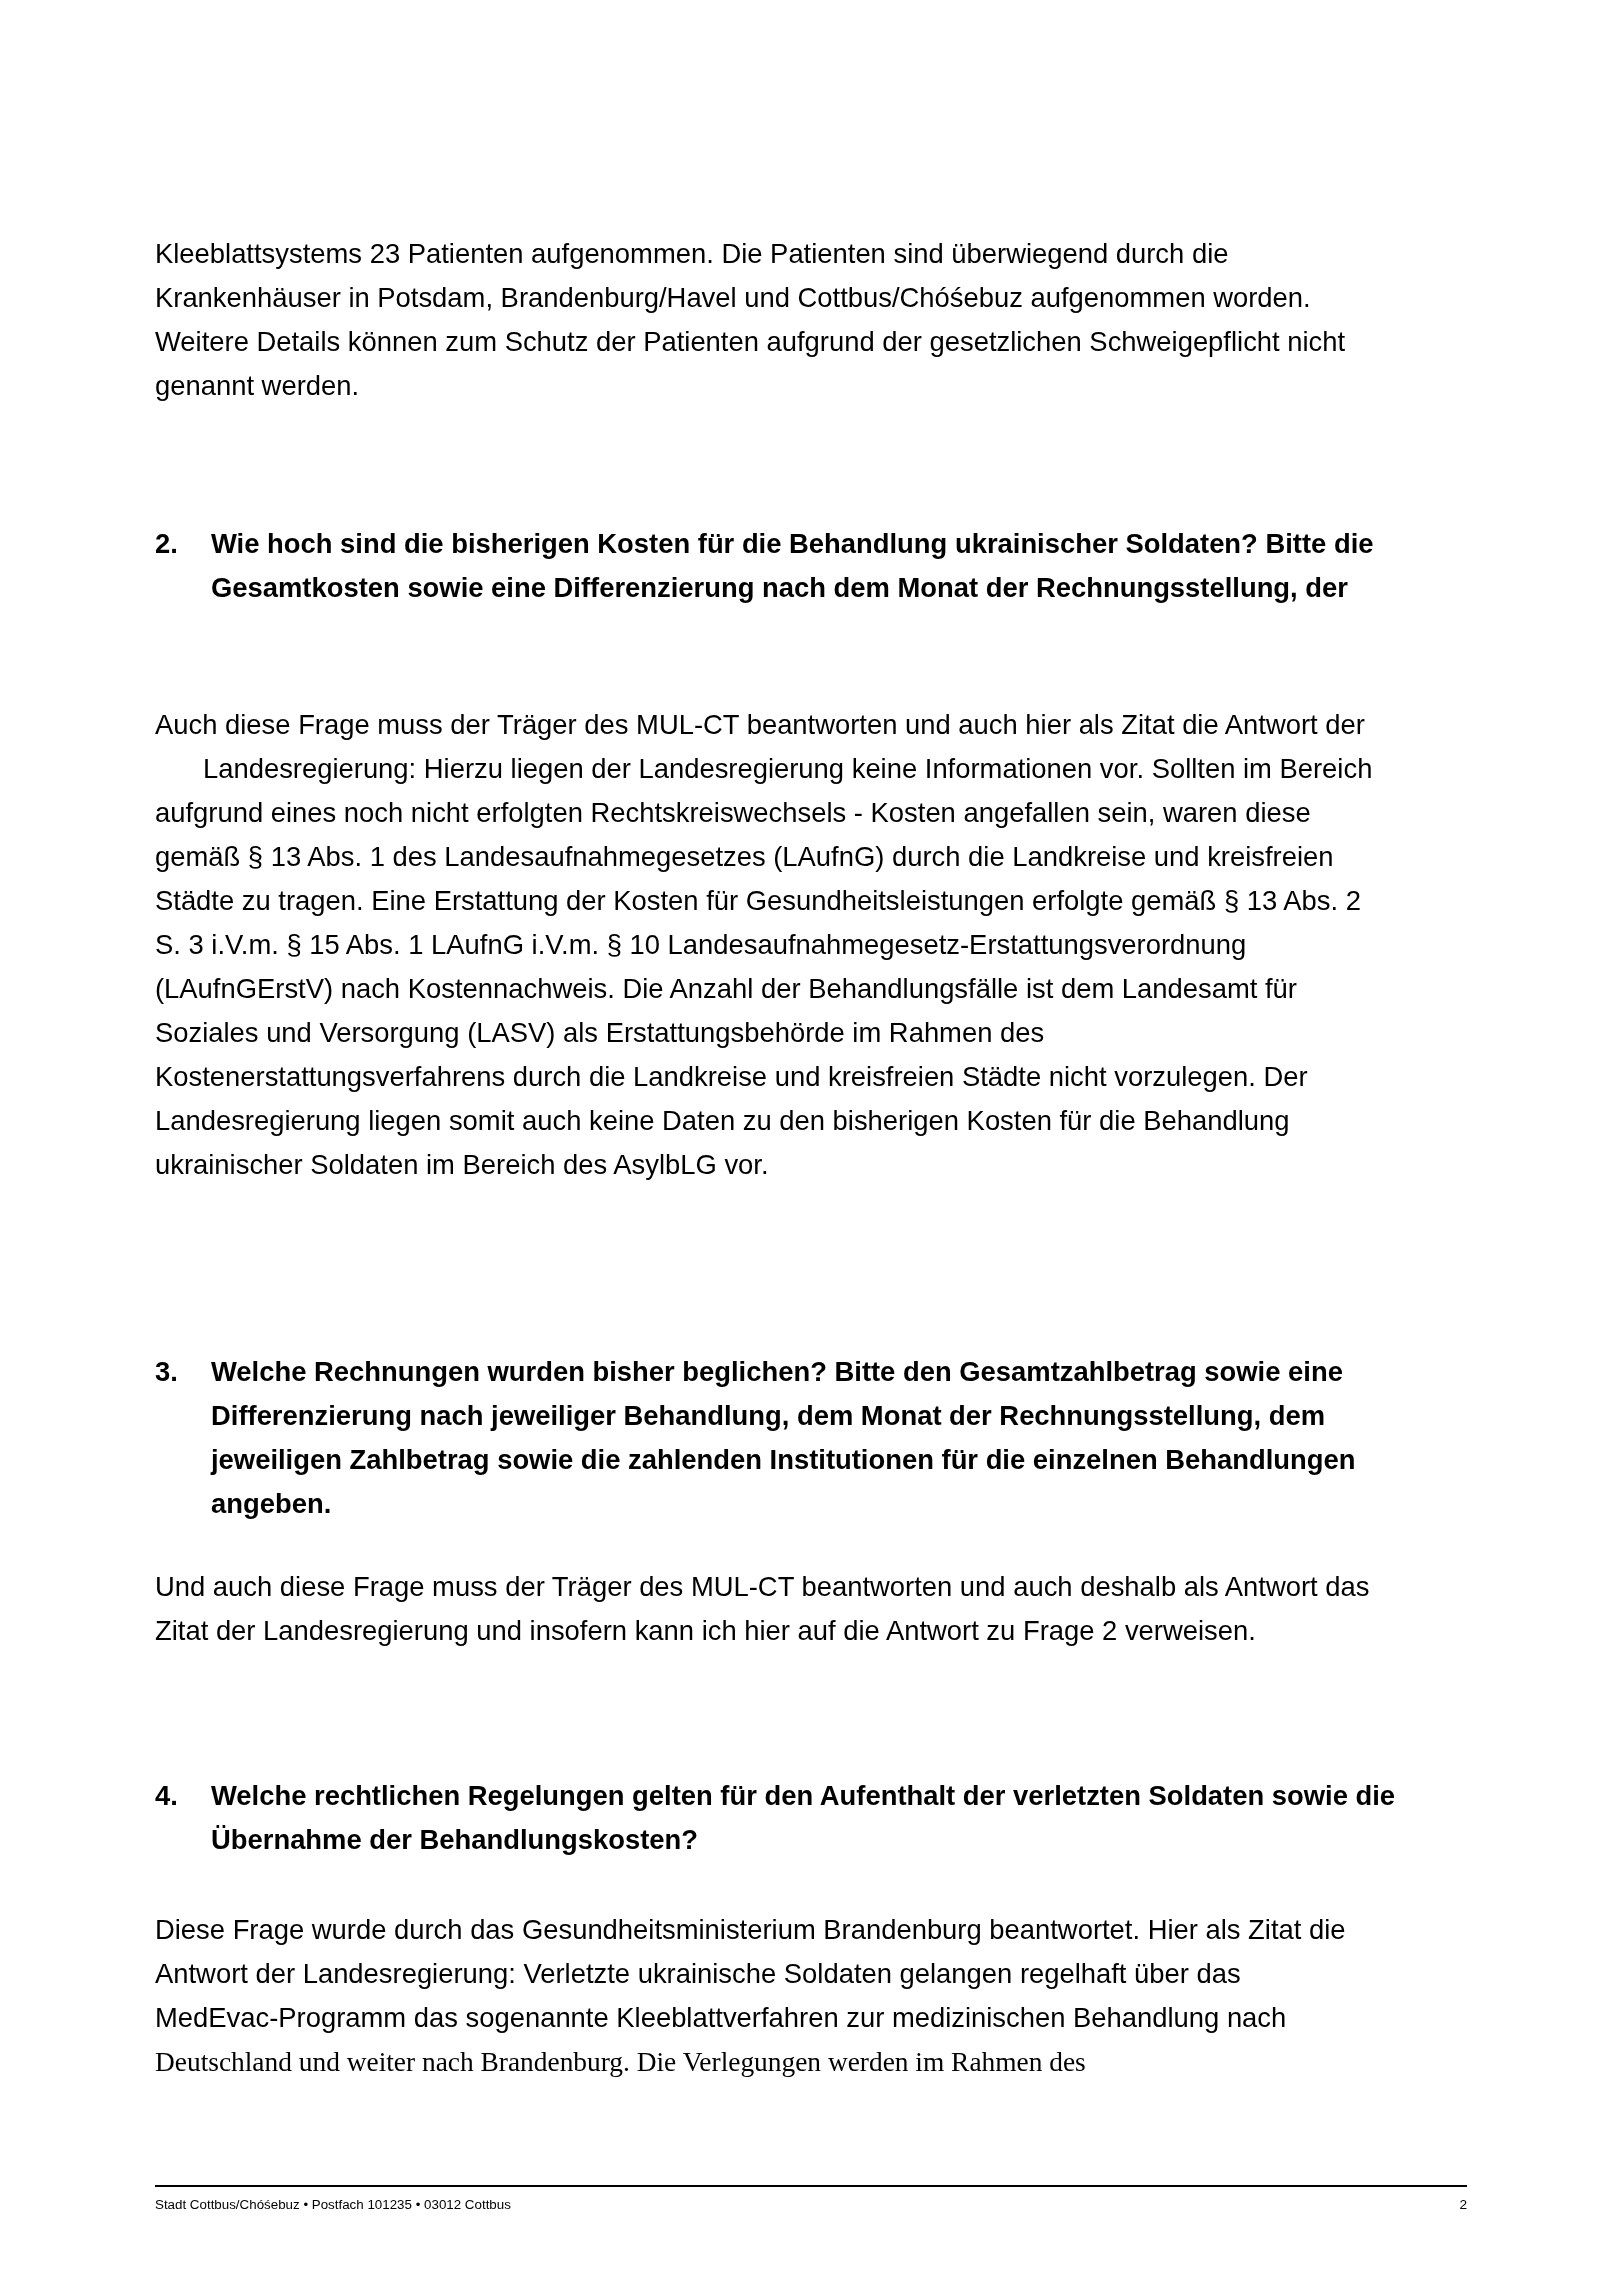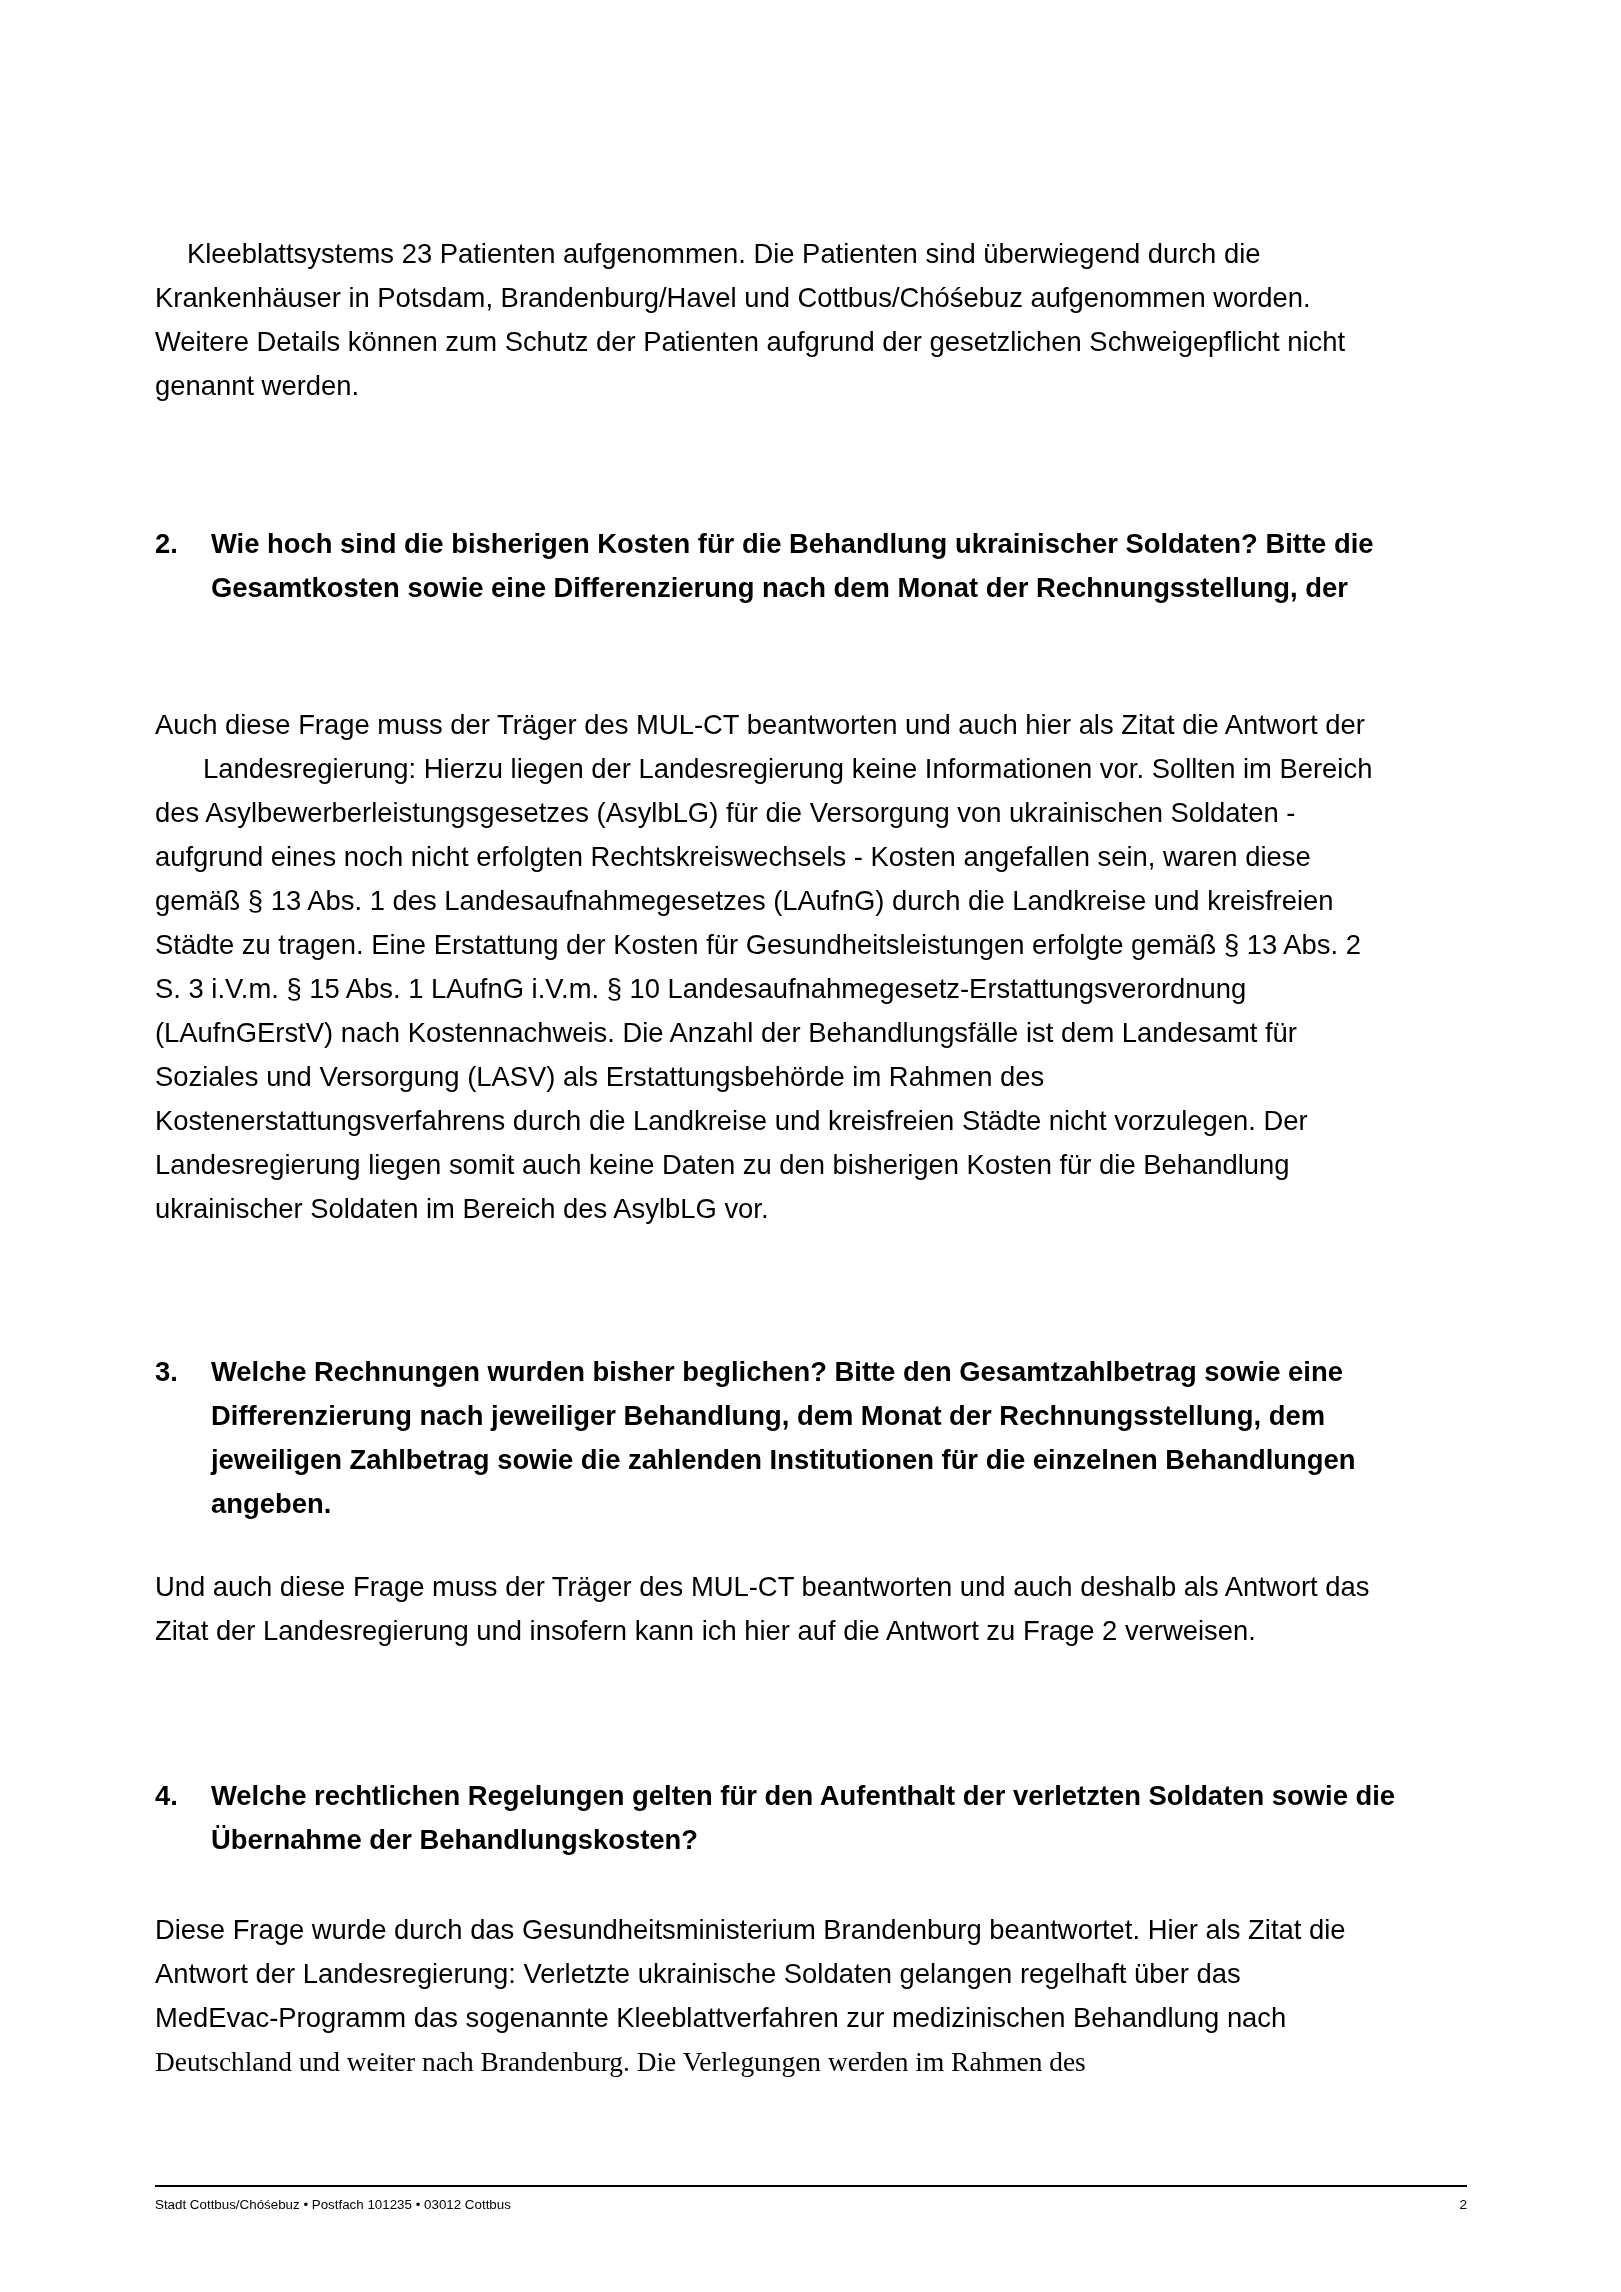--- a/index.html
+++ b/index.html
@@ -19,38 +19,37 @@
   .footer-left { position: absolute; left: 155px; top: 2196px; font-size: 13.7px; line-height: 17.6px;
                  white-space: nowrap; transform-origin: 0 50%; }
   .footer-right { position: absolute; right: 154px; top: 2196px; font-size: 13.7px; line-height: 17.6px; }
 </style>
 </head>
 <body>
 
 <div class="page">
 
   <div class="block body-text" style="top:232px;">
-    <span class="line" style="transform: scaleX(1); margin-left: 32px;">Kleeblattsystems 23 Patienten aufgenommen. Die Patienten sind überwiegend durch die</span>
+    <span class="line" style="transform: scaleX(1);">Kleeblattsystems 23 Patienten aufgenommen. Die Patienten sind überwiegend durch die</span>
     <span class="line" style="transform: scaleX(1);">Krankenhäuser in Potsdam, Brandenburg/Havel und Cottbus/Chóśebuz aufgenommen worden.</span>
     <span class="line" style="transform: scaleX(1);">Weitere Details können zum Schutz der Patienten aufgrund der gesetzlichen Schweigepflicht nicht</span>
     <span class="line" style="transform: scaleX(1);">genannt werden.</span>
   </div>
 
   <div class="block heading" style="top:522px;">
     <span class="num" style="transform: scaleX(1); transform-origin: 0px 50%;">2.</span>
     <div class="lines">
       <span class="line ref-bold" style="display: block; transform: scaleX(1); transform-origin: 0px 50%;">Wie hoch sind die bisherigen Kosten für die Behandlung ukrainischer Soldaten? Bitte die</span>
       <span class="line" style="transform: scaleX(1); transform-origin: 0px 50%;">Gesamtkosten sowie eine Differenzierung nach dem Monat der Rechnungsstellung, der</span>
     </div>
   </div>
 
   <div class="block body-text" style="top:703px;">
     <span class="line ref-body" style="display: block; transform: scaleX(1);">Auch diese Frage muss der Träger des MUL-CT beantworten und auch hier als Zitat die Antwort der</span>
     <span class="line" style="transform: scaleX(1); margin-left: 48px;">Landesregierung: Hierzu liegen der Landesregierung keine Informationen vor. Sollten im Bereich</span>
-    <span class="line" style="transform: scaleX(1);">des Asylbewerberleistungsgesetzes (AsylbLG) für die Versorgung von ukrainischen Soldaten -</span>
     <span class="line" style="transform: scaleX(1);">aufgrund eines noch nicht erfolgten Rechtskreiswechsels - Kosten angefallen sein, waren diese</span>
     <span class="line" style="transform: scaleX(1);">gemäß § 13 Abs. 1 des Landesaufnahmegesetzes (LAufnG) durch die Landkreise und kreisfreien</span>
     <span class="line" style="transform: scaleX(1);">Städte zu tragen. Eine Erstattung der Kosten für Gesundheitsleistungen erfolgte gemäß § 13 Abs. 2</span>
     <span class="line" style="transform: scaleX(1);">S. 3 i.V.m. § 15 Abs. 1 LAufnG i.V.m. § 10 Landesaufnahmegesetz-Erstattungsverordnung</span>
     <span class="line" style="transform: scaleX(1);">(LAufnGErstV) nach Kostennachweis. Die Anzahl der Behandlungsfälle ist dem Landesamt für</span>
     <span class="line" style="transform: scaleX(1);">Soziales und Versorgung (LASV) als Erstattungsbehörde im Rahmen des</span>
     <span class="line" style="transform: scaleX(1);">Kostenerstattungsverfahrens durch die Landkreise und kreisfreien Städte nicht vorzulegen. Der</span>
     <span class="line" style="transform: scaleX(1);">Landesregierung liegen somit auch keine Daten zu den bisherigen Kosten für die Behandlung</span>
     <span class="line" style="transform: scaleX(1);">ukrainischer Soldaten im Bereich des AsylbLG vor.</span>
   </div>

